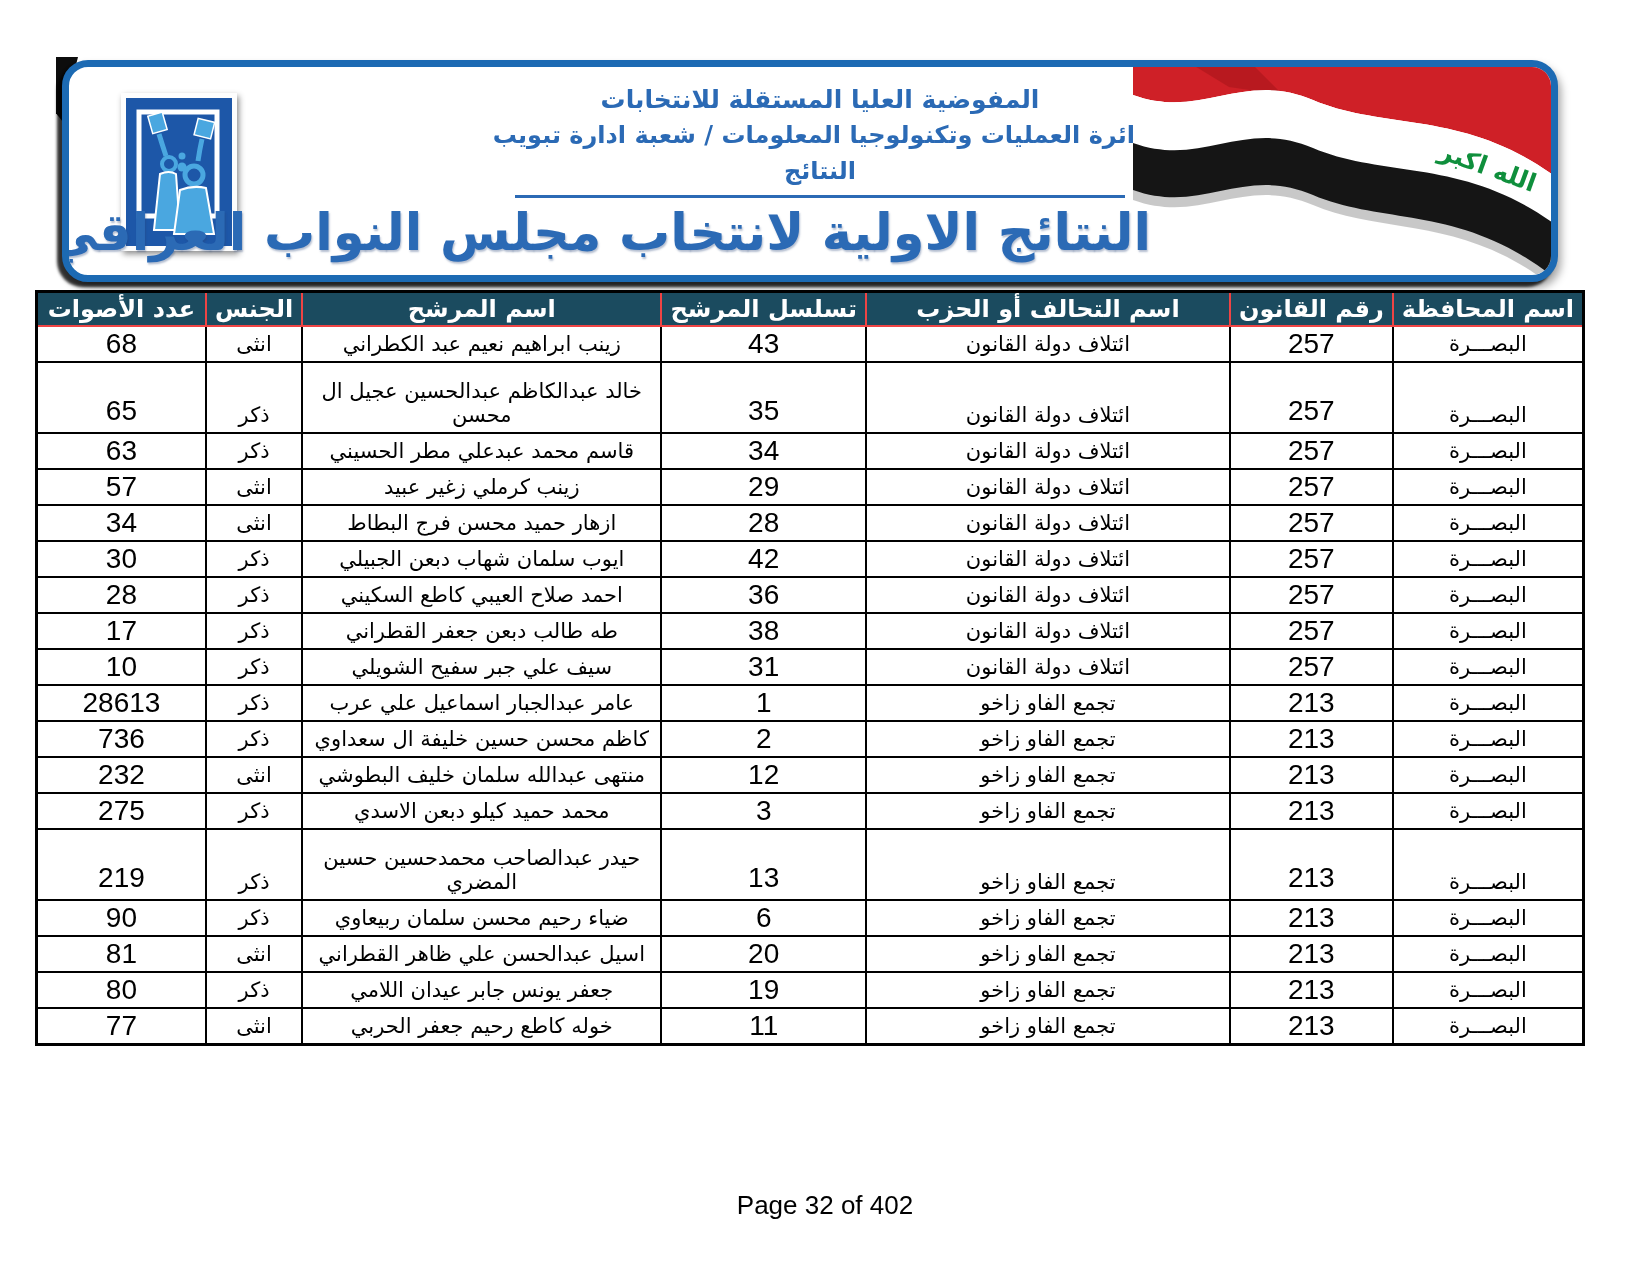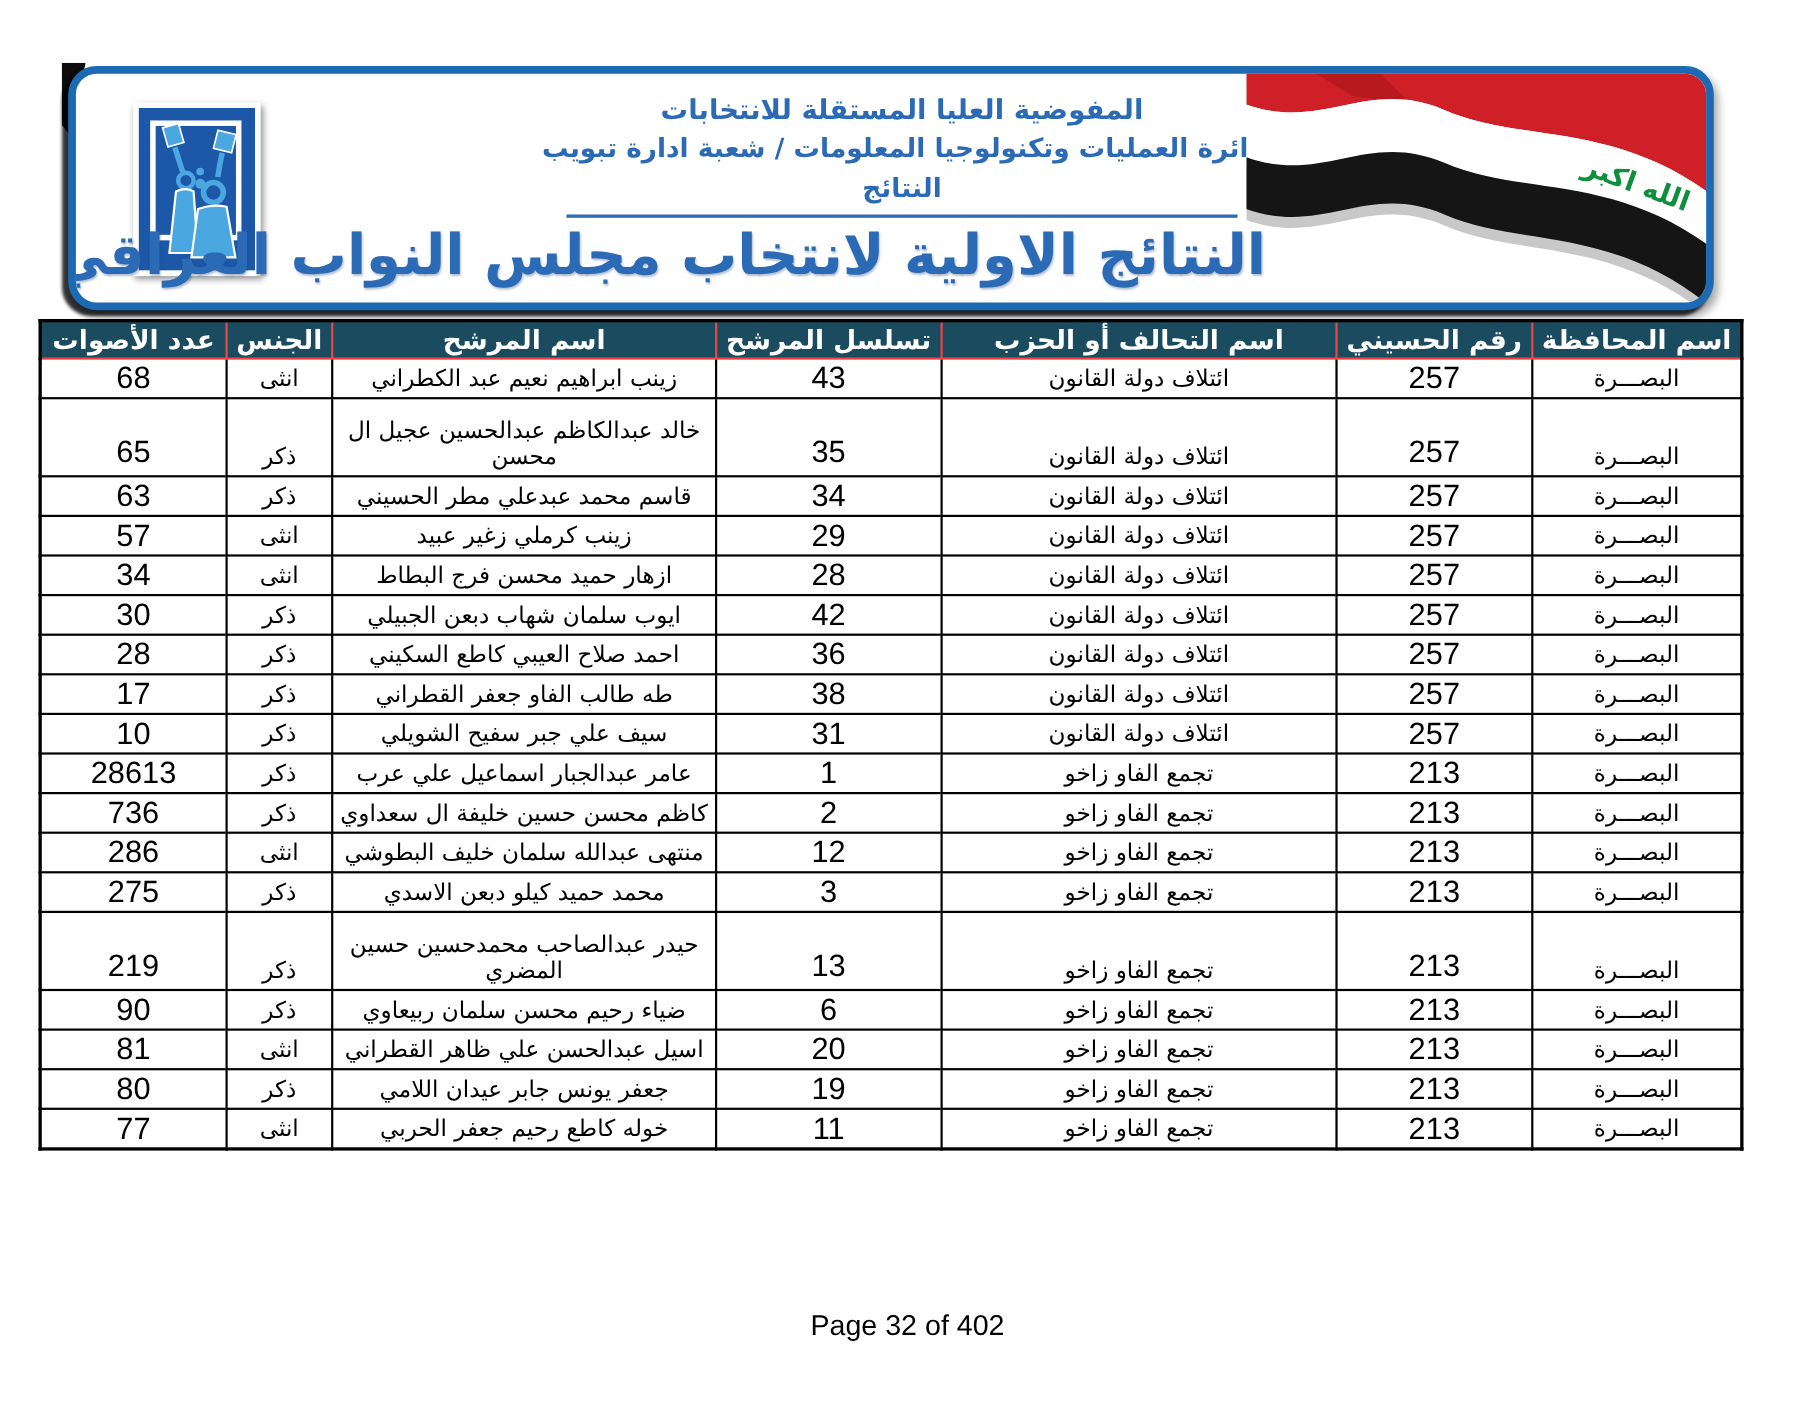--- a/index.html
+++ b/index.html
@@ -100,21 +100,21 @@
         <col style="width: 8.4%;">
         <col style="width: 24.8%;">
         <col style="width: 11.7%;">
         <col style="width: 26.2%;">
         <col style="width: 5.6%;">
         <col style="width: 11%;">
       </colgroup>
     <thead>
         <tr>
           <th>اسم المحافظة</th>
-          <th>رقم الحسيني</th>
+          <th>رقم القانون</th>
           <th>اسم التحالف أو الحزب</th>
           <th>تسلسل المرشح</th>
           <th>اسم المرشح</th>
           <th>الجنس</th>
           <th>عدد الأصوات</th>
         </tr>
       </thead>
     <tbody>
         <tr>
           <td>البصـــرة</td>
@@ -177,21 +177,21 @@
           <td class="num">36</td>
           <td>احمد صلاح العيبي كاطع السكيني</td>
           <td>ذكر</td>
           <td class="num">28</td>
         </tr>
         <tr>
           <td>البصـــرة</td>
           <td class="num">257</td>
           <td>ائتلاف دولة القانون</td>
           <td class="num">38</td>
-          <td>طه طالب الفاو جعفر القطراني</td>
+          <td>طه طالب دبعن جعفر القطراني</td>
           <td>ذكر</td>
           <td class="num">17</td>
         </tr>
         <tr>
           <td>البصـــرة</td>
           <td class="num">257</td>
           <td>ائتلاف دولة القانون</td>
           <td class="num">31</td>
           <td>سيف علي جبر سفيح الشويلي</td>
           <td>ذكر</td>
@@ -215,21 +215,21 @@
           <td>ذكر</td>
           <td class="num">736</td>
         </tr>
         <tr>
           <td>البصـــرة</td>
           <td class="num">213</td>
           <td>تجمع الفاو زاخو</td>
           <td class="num">12</td>
           <td>منتهى عبدالله سلمان خليف البطوشي</td>
           <td>انثى</td>
-          <td class="num">286</td>
+          <td class="num">232</td>
         </tr>
         <tr>
           <td>البصـــرة</td>
           <td class="num">213</td>
           <td>تجمع الفاو زاخو</td>
           <td class="num">3</td>
           <td>محمد حميد كيلو دبعن الاسدي</td>
           <td>ذكر</td>
           <td class="num">275</td>
         </tr>

